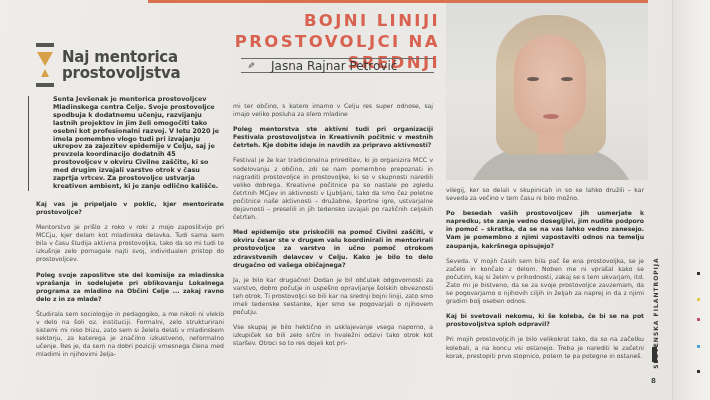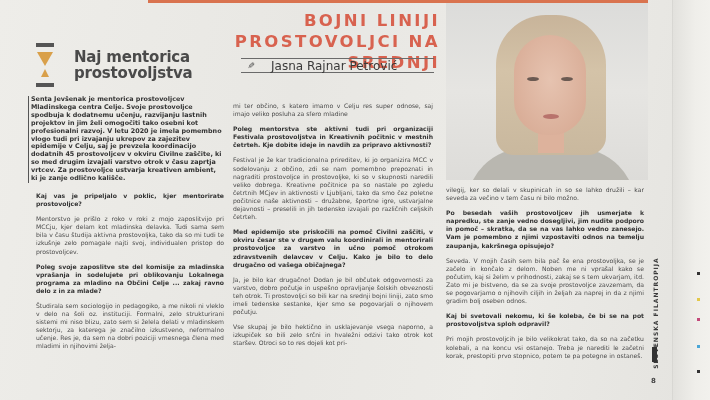--- a/index.html
+++ b/index.html
@@ -27,21 +27,21 @@
     position: absolute; left: 148px; top: 10px; width: 292px;
     text-align: right;
     font-family: "DejaVu Sans", sans-serif;
     font-weight: bold;
     font-size: 16.5px;
     letter-spacing: 2.4px;
     color: #d8624f;
     line-height: 21px;
   }
   .kicker {
-    position: absolute; left: 36px; top: 43px; height: 44px; display: flex; align-items: center; gap: 12px;
+    position: absolute; left: 36px; top: 43px; height: 44px; display: flex; align-items: center;
   }
   .hourglass { width: 18px; height: 44px; position: relative; margin-right: 8px; }
   .hg-bar { position: absolute; left: 0; width: 18px; height: 4px; background: #555; }
   .hg-bar.top { top: 0; }
   .hg-bar.bot { bottom: 0; }
   .hg-tri1 {
     position: absolute; left: 1px; top: 9px; width: 0; height: 0;
     border-left: 8px solid transparent; border-right: 8px solid transparent;
     border-top: 14px solid #d9a04a;
   }
@@ -81,21 +81,21 @@
   .neck { position: absolute; left: 92px; top: 128px; width: 26px; height: 22px; background: #ddb29c; }
   .shoulders {
     position: absolute; left: 20px; top: 145px; width: 170px; height: 60px;
     border-radius: 60px 60px 0 0; background: #b9b7b0;
   }
   .col { position: absolute; font-size: 6.1px; line-height: 8.1px; color: #4a4a4a; }
   .col p { margin-bottom: 7px; text-align: justify; }
   .col .q { font-weight: bold; color: #333; }
   .col1 { left: 36px; top: 96px; width: 188px; }
   .intro {
-    border-left: 1.5px solid #555; padding-left: 2px; margin-left: -8px;
+    border-left: 1.5px solid #555; padding-left: 24px; margin-left: -8px;
     font-weight: bold; font-size: 6.4px; line-height: 7.9px; color: #333;
     margin-bottom: 9px; text-align: left;
   }
   .col2 { left: 233px; top: 102px; width: 200px; }
   .col3 { left: 446px; top: 186px; width: 198px; }
   .side-label {
     position: absolute; left: 648px; top: 258px; width: 14px; height: 110px;
   }
   .side-label span {
     position: absolute; left: 50%; top: 50%;

